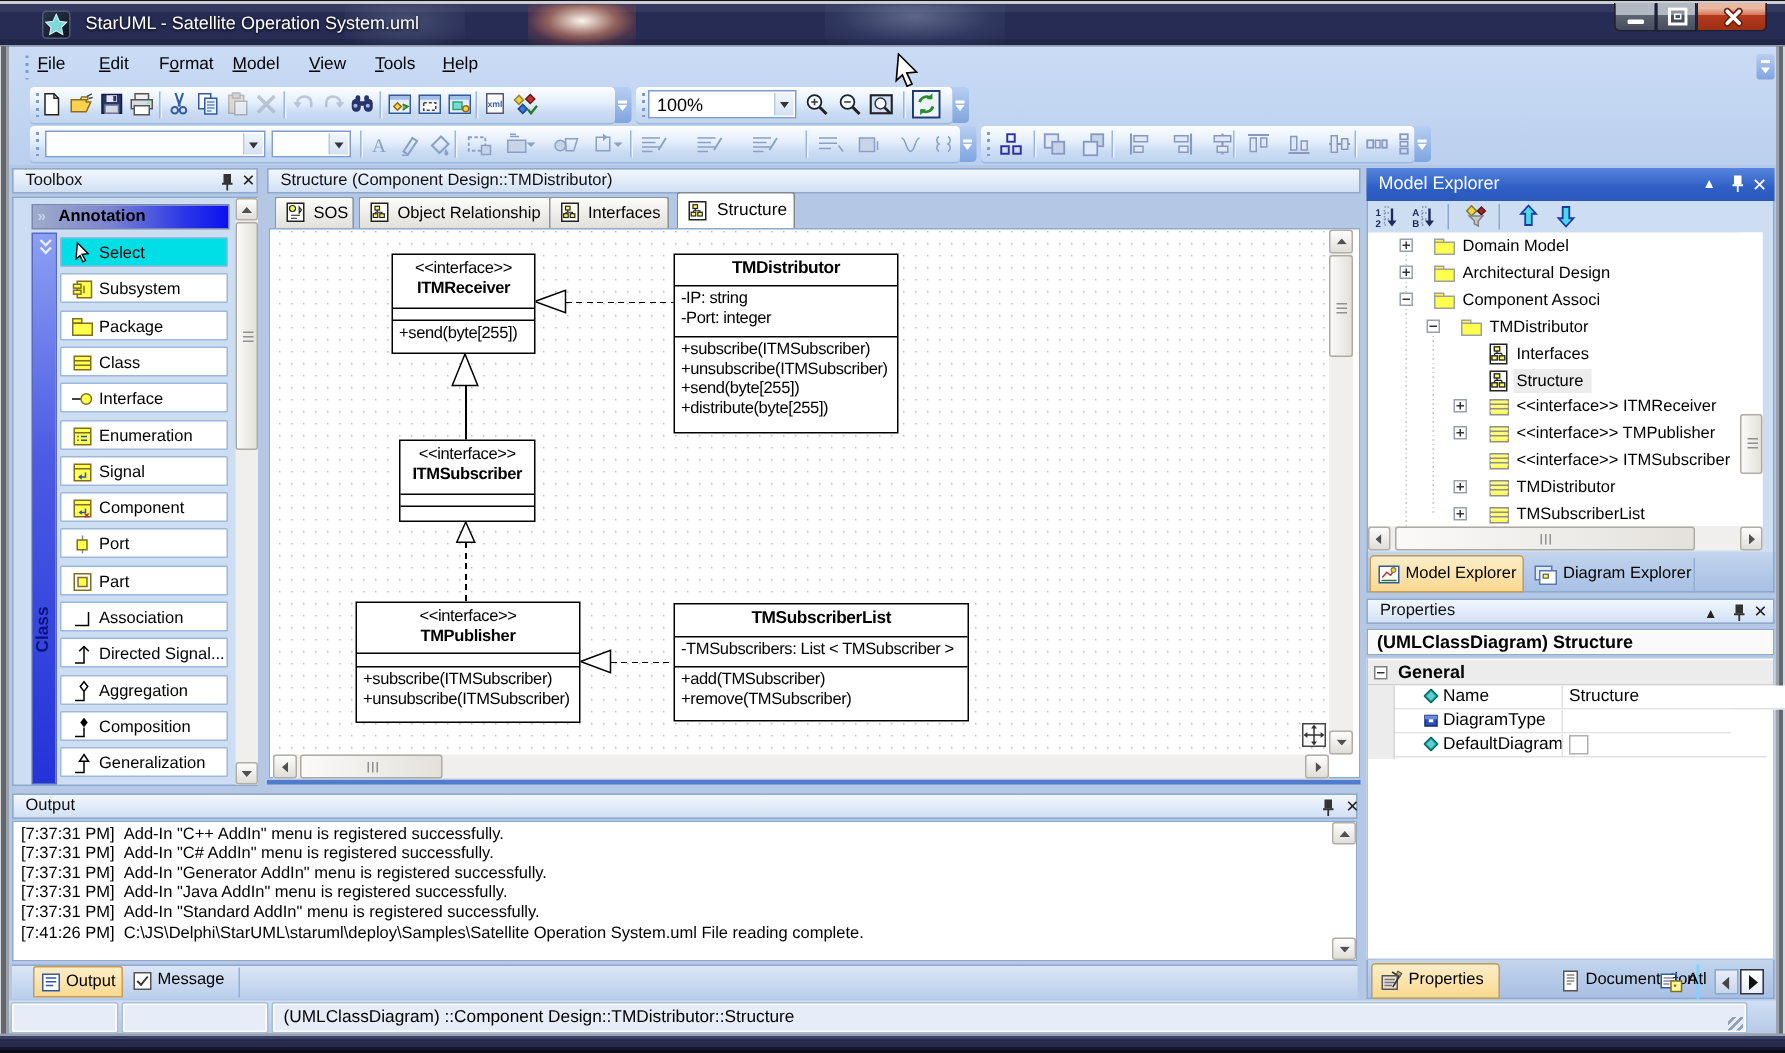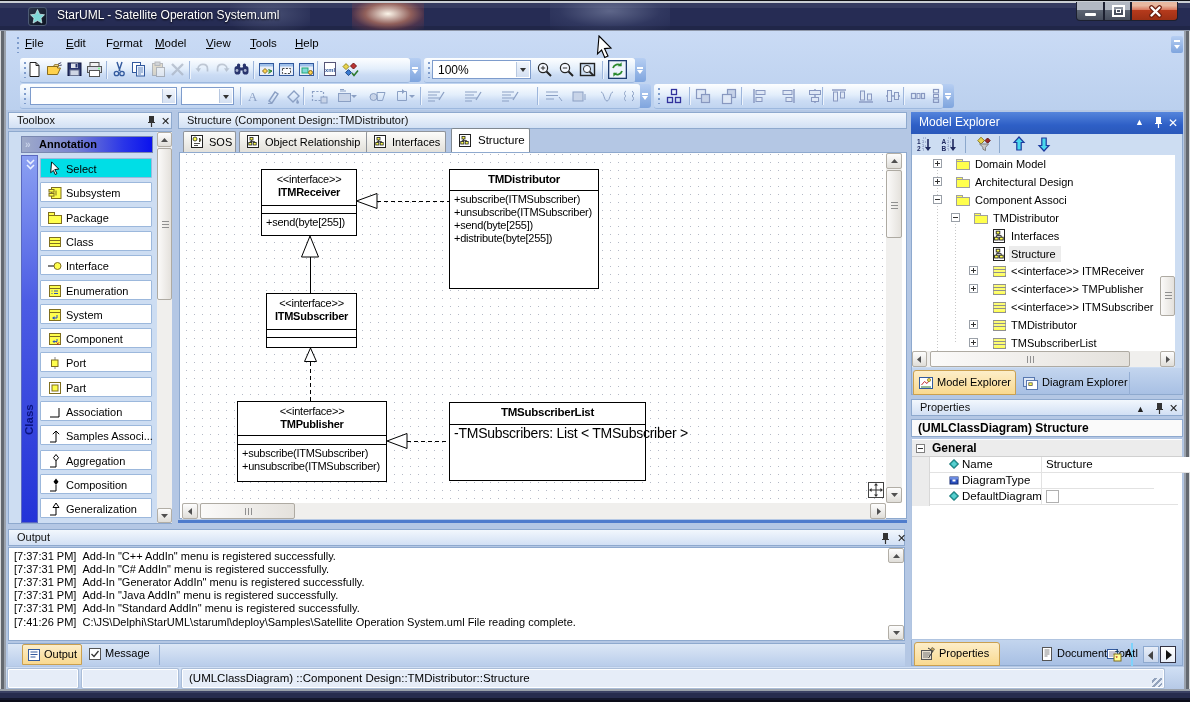--- a/index.html
+++ b/index.html
@@ -401,21 +401,21 @@
     </svg>
     <span class="lbl">Enumeration</span>
   </div>
 <div class="titem" style="top:304px;">
     <svg width="16" height="16" viewBox="0 0 16 16">
       <rect x="2.5" y="2.5" width="11" height="11" fill="#ffff4d" stroke="#806f1f"></rect>
       <path d="M2.5 5.5h11" stroke="#806f1f"></path>
       <path d="M10 8v3H6" fill="none" stroke="#2a50c0"></path>
       <path d="M7.5 9.2L5 11l2.5 1.8z" fill="#2a50c0"></path>
     </svg>
-    <span class="lbl">System</span>
+    <span class="lbl">Signal</span>
   </div>
 <div class="titem" style="top:328px;">
     <svg width="16" height="16" viewBox="0 0 16 16">
       <rect x="2.5" y="2.5" width="11" height="11" fill="#ffff4d" stroke="#806f1f"></rect>
       <path d="M2.5 5.5h11" stroke="#806f1f"></path>
       <path d="M10 8v2.6H6.5" fill="none" stroke="#2a50c0"></path>
       <path d="M7.5 9L5.4 10.6l2.1 1.6z" fill="#2a50c0"></path>
       <path d="M9.5 11.3l2.6 2.6M12.1 11.3l-2.6 2.6" stroke="#c03030"></path>
     </svg>
     <span class="lbl">Component</span>
@@ -438,21 +438,21 @@
     <svg width="16" height="16" viewBox="0 0 16 16">
       <path d="M3 13h9V4" fill="none" stroke="#000"></path>
     </svg>
     <span class="lbl">Association</span>
   </div>
 <div class="titem" style="top:425px;">
     <svg width="16" height="16" viewBox="0 0 16 16">
       <path d="M3 14h6V3" fill="none" stroke="#000"></path>
       <path d="M5.8 6.2L9 3l3.2 3.2" fill="none" stroke="#000"></path>
     </svg>
-    <span class="lbl">Samples Associ...</span>
+    <span class="lbl">Directed Signal...</span>
   </div>
 <div class="titem" style="top:450px;">
     <svg width="16" height="16" viewBox="0 0 16 16">
       <path d="M3 14h6V8" fill="none" stroke="#000"></path>
       <path d="M9 1.5l2.5 3.2L9 7.9 6.5 4.7z" fill="#fff" stroke="#000"></path>
     </svg>
     <span class="lbl">Aggregation</span>
   </div>
 <div class="titem" style="top:474px;">
     <svg width="16" height="16" viewBox="0 0 16 16">
@@ -539,35 +539,37 @@
       <polygon points="205,289 225,281.5 225,296.5" fill="#fff" stroke="#000"></polygon>
       <line x1="225" y1="289.5" x2="267" y2="289.5" stroke="#000" stroke-dasharray="4 3" shape-rendering="crispEdges"></line>
     </svg></div>
 <div class="uml" style="left:261px;top:169px;width:96px;height:67px">
     <div class="hd" style="height:35px">&lt;&lt;interface&gt;&gt;<br><b>ITMReceiver</b></div>
     <div class="bd" style="height:8px"></div>
     <div class="bd">+send(byte[255])</div>
   </div>
 <div class="uml" style="left:449px;top:169px;width:150px;height:120px">
     <div class="hd" style="height:20px"><b style="font-size:11.5px">TMDistributor</b></div>
+    <div class="bd" style="height:34px">-IP: string<br>-Port: integer</div>
     <div class="bd">+subscribe(ITMSubscriber)<br>+unsubscribe(ITMSubscriber)<br>+send(byte[255])<br>+distribute(byte[255])</div>
   </div>
 <div class="uml" style="left:266px;top:293px;width:91px;height:55px">
     <div class="hd" style="height:35px">&lt;&lt;interface&gt;&gt;<br><b>ITMSubscriber</b></div>
     <div class="bd" style="height:8px"></div>
     <div class="bd"></div>
   </div>
 <div class="uml" style="left:237px;top:401px;width:150px;height:81px">
     <div class="hd" style="height:33px">&lt;&lt;interface&gt;&gt;<br><b>TMPublisher</b></div>
     <div class="bd" style="height:9px"></div>
     <div class="bd">+subscribe(ITMSubscriber)<br>+unsubscribe(ITMSubscriber)</div>
   </div>
 <div class="uml" style="left:449px;top:402px;width:197px;height:79px">
     <div class="hd" style="height:21px"><b style="font-size:11.5px">TMSubscriberList</b></div>
-    <div class="bd" style="height:20px"><span style="font-size:14px">-TMSubscribers: List &lt; TMSubscriber &gt;</span></div>
+    <div class="bd" style="height:20px"><span style="font-size:11px">-TMSubscribers: List &lt; TMSubscriber &gt;</span></div>
+    <div class="bd">+add(TMSubscriber)<br>+remove(TMSubscriber)</div>
   </div>
 <div class="abs sb" style="left:886px;top:153px;width:16px;height:350px"></div>
 <div class="abs sbtn" style="left:886px;top:153px;width:16px;height:16px">
     <div class="au" style="left:4px;top:5px"></div>
   </div>
 <div class="abs sbtn" style="left:886px;top:487px;width:16px;height:16px">
     <div class="ad" style="left:4px;top:5px"></div>
   </div>
 <div class="abs sthumb" style="left:886px;top:170px;width:16px;height:68px">
     <div style="position:absolute;left:4px;top:31px;width:7px;height:1px;background:#909090;box-shadow:0 3px 0 #909090,0 6px 0 #909090"></div>

